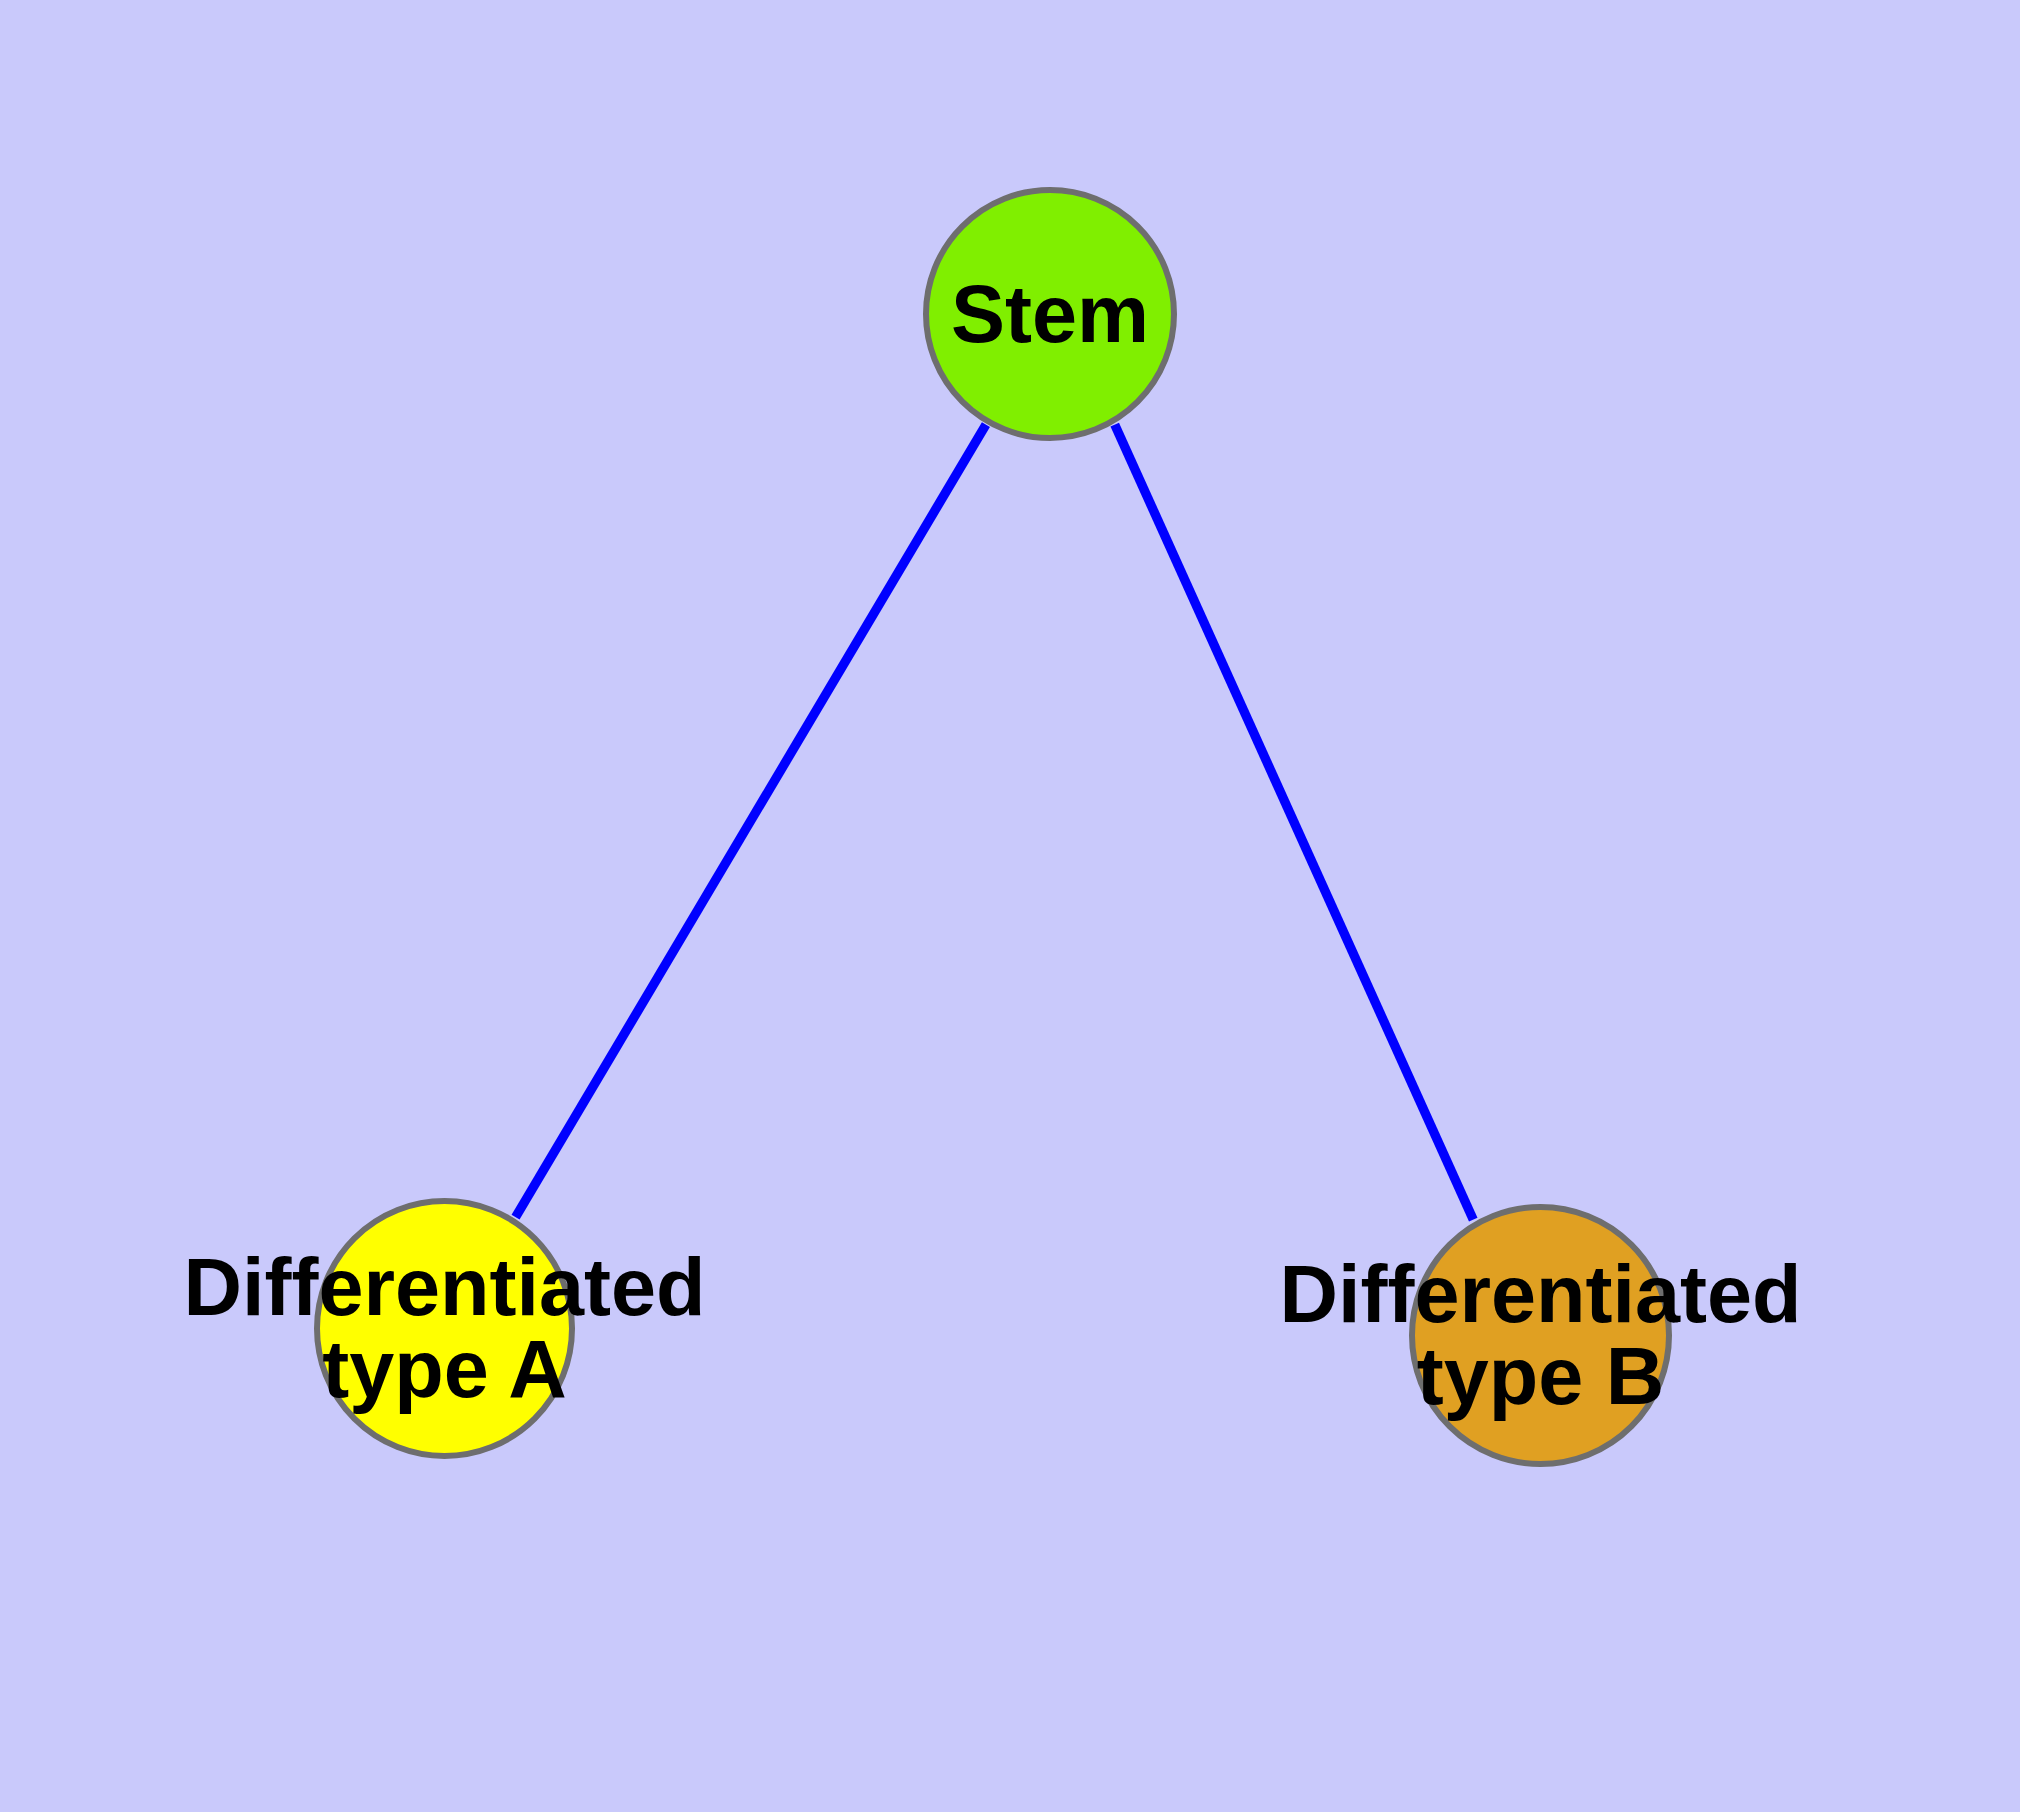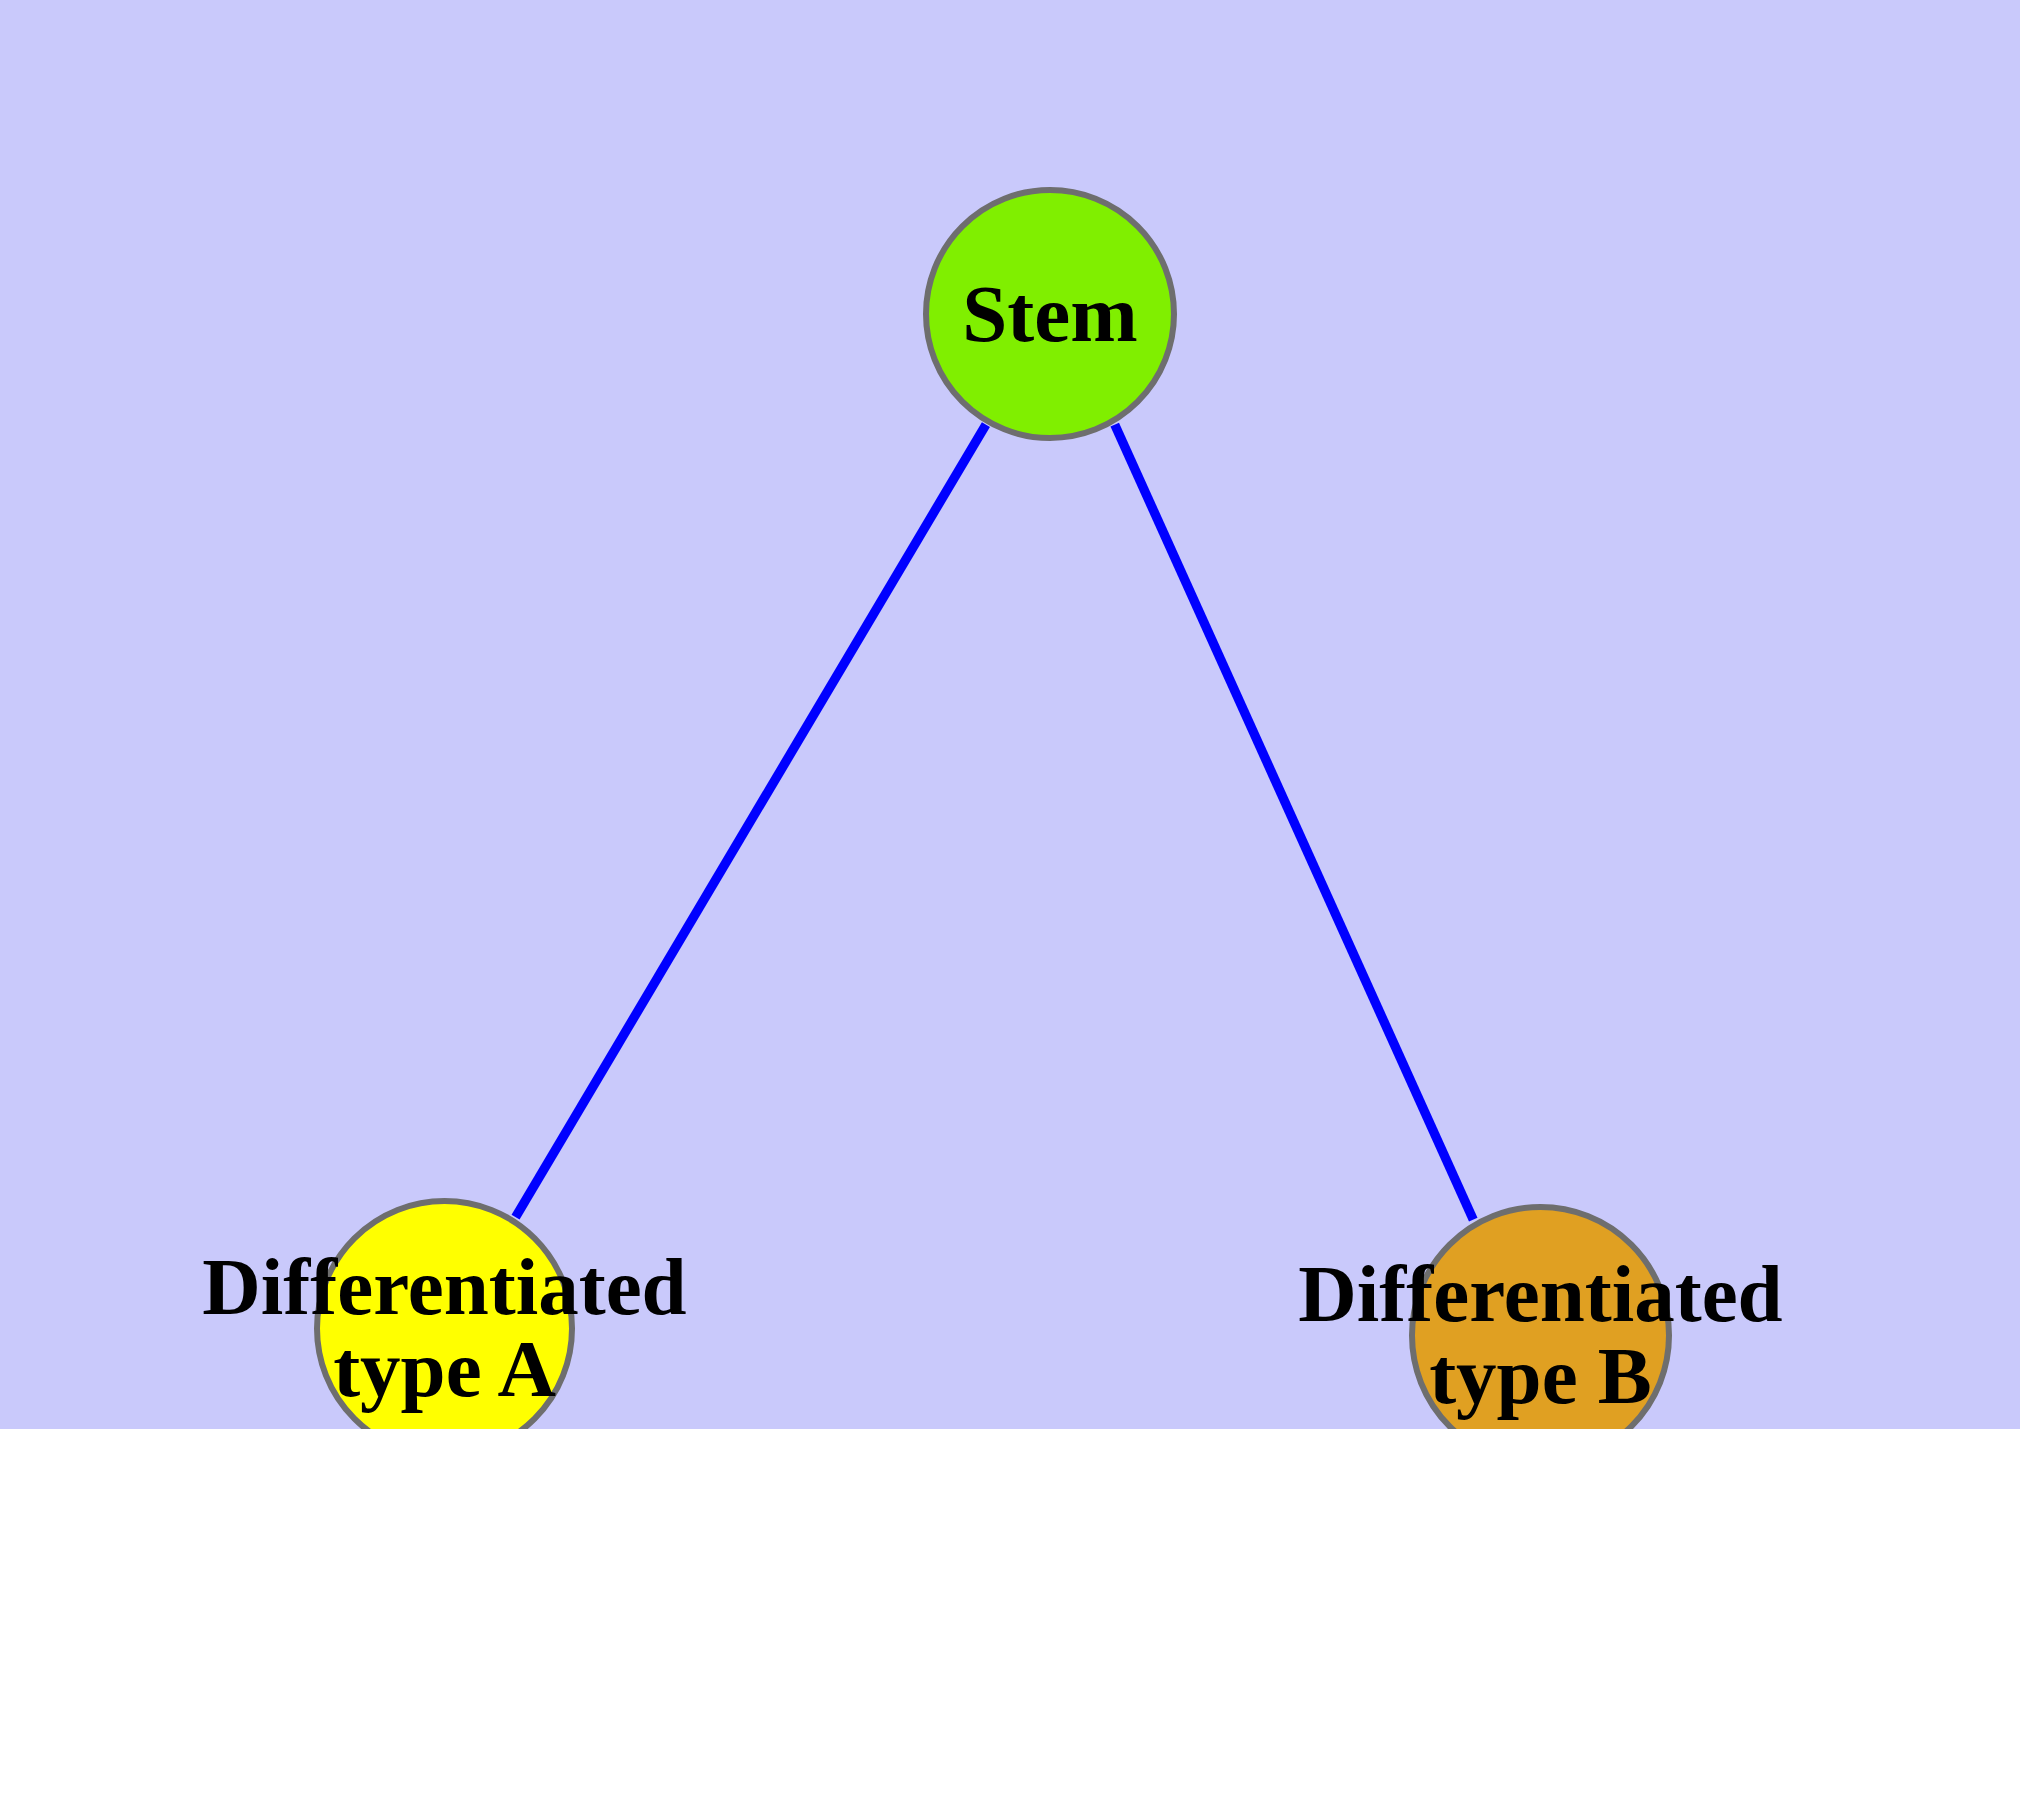--- a/index.html
+++ b/index.html
@@ -4,23 +4,23 @@
 <title>Cell differentiation graph</title>
 <style>
   html, body {
     margin: 0;
     padding: 0;
     background: #ffffff;
   }
   #canvas {
     position: relative;
     width: 2021px;
-    height: 1429px;
+    height: 1812px;
     overflow: hidden;
-    font-family: Liberation Serif, serif;
+    font-family: Liberation Sans, sans-serif;
   }
   #graph-bg {
     position: absolute;
     inset: 0;
     background: #c9c9fb;
   }
   #edge-layer {
     position: absolute;
     left: 0;
     top: 0;

